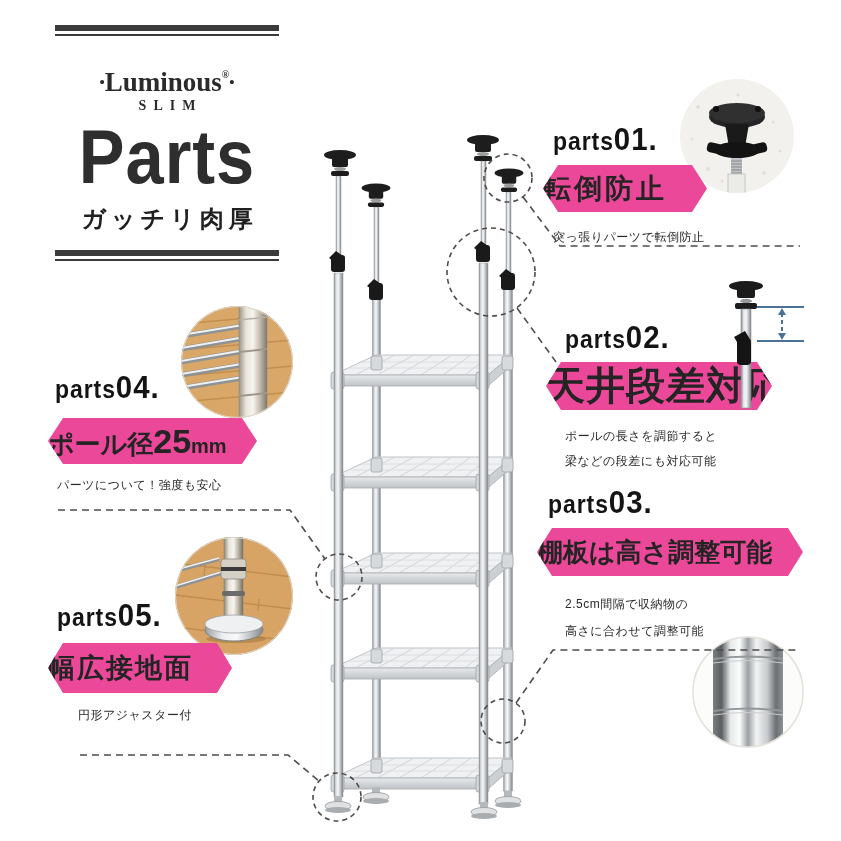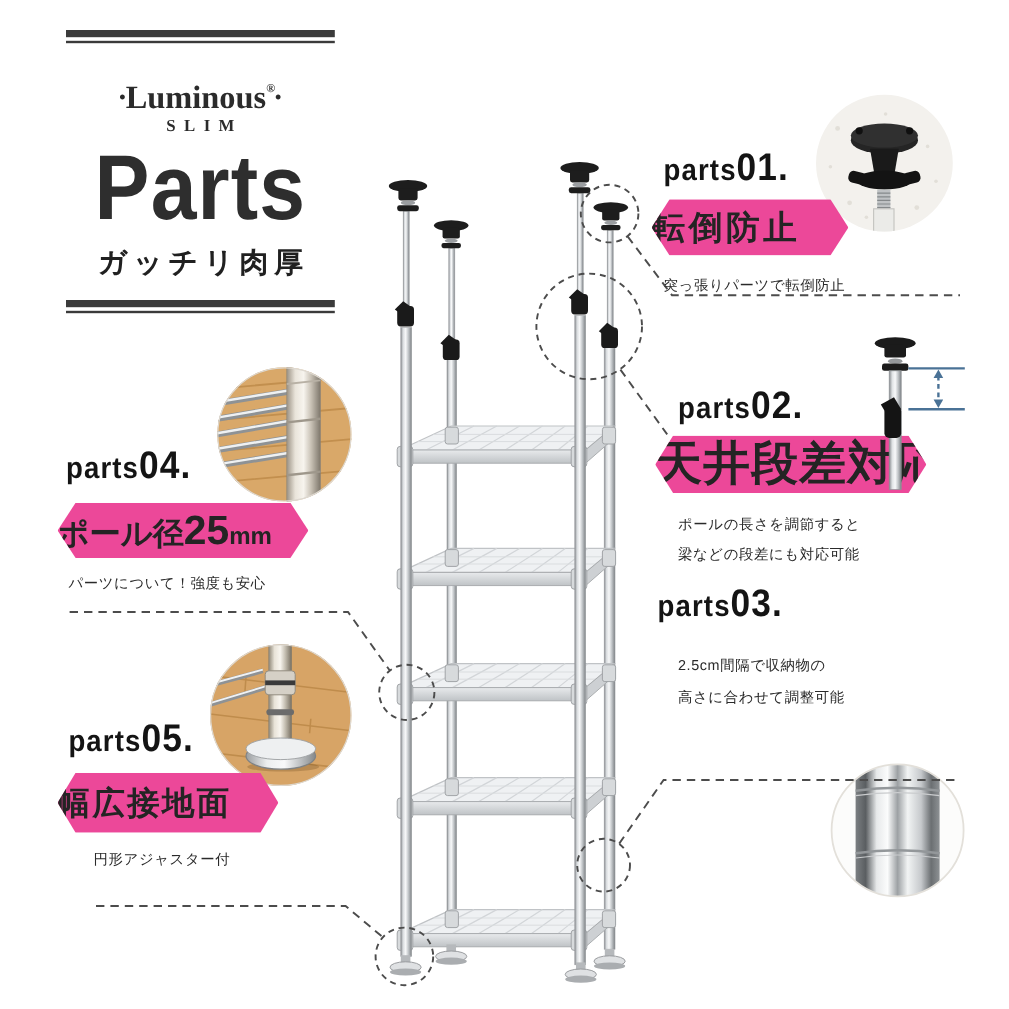--- a/index.html
+++ b/index.html
@@ -332,20 +332,21 @@
     <div class="callout-label" style="margin-left:19px;"><span class="lbl">parts</span><span class="num">02.</span></div>
     <div class="banner" style="width:226px; height:48px; line-height:48px; font-size:39px; letter-spacing:1px; margin-top:2px;"><span>天井段差対応</span></div>
     <div class="desc" style="margin-left:19px; margin-top:14px; line-height:25px;">
       <div>ポールの長さを調節すると</div>
       <div>梁などの段差にも対応可能</div>
     </div>
   </div>
 
   <div class="abs callout" style="left:537px; top:485px; width:280px;">
     <div class="callout-label" style="margin-left:11px;"><span class="lbl">parts</span><span class="num">03.</span></div>
+    <div class="banner" style="width:266px; height:48px; line-height:48px; font-size:26px; letter-spacing:0px; margin-top:3px;"><span>棚板は高さ調整可能</span></div>
     <div class="desc" style="margin-left:28px; margin-top:15px; line-height:27px;">
       <div>2.5cm間隔で収納物の</div>
       <div>高さに合わせて調整可能</div>
     </div>
   </div>
 
   <div class="abs callout" style="left:48px; top:370px; width:250px;">
     <div class="callout-label" style="margin-left:7px;"><span class="lbl">parts</span><span class="num">04.</span></div>
     <div class="banner" style="width:209px; height:46px; line-height:46px; font-size:26px; letter-spacing:0px; margin-top:8px;"><span>ポール径</span><span class="t-num">25</span><span class="t-unit">mm</span></div>
     <div class="desc" style="margin-left:9px; margin-top:9px;">

